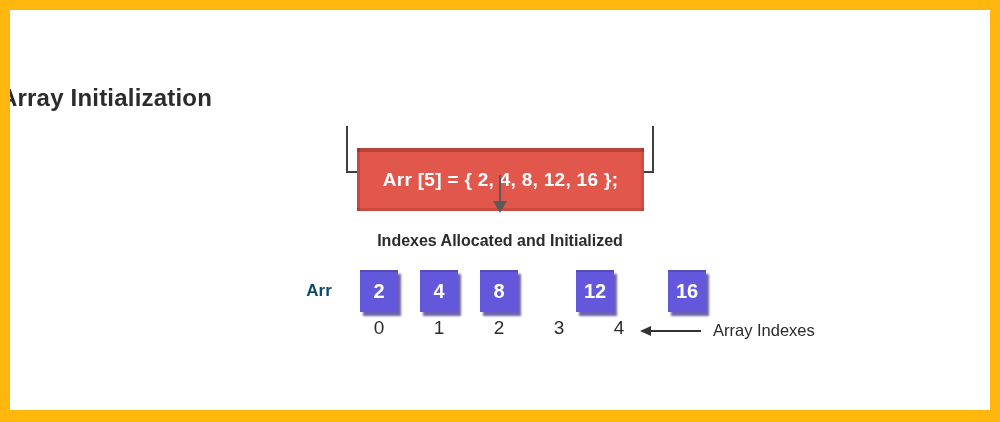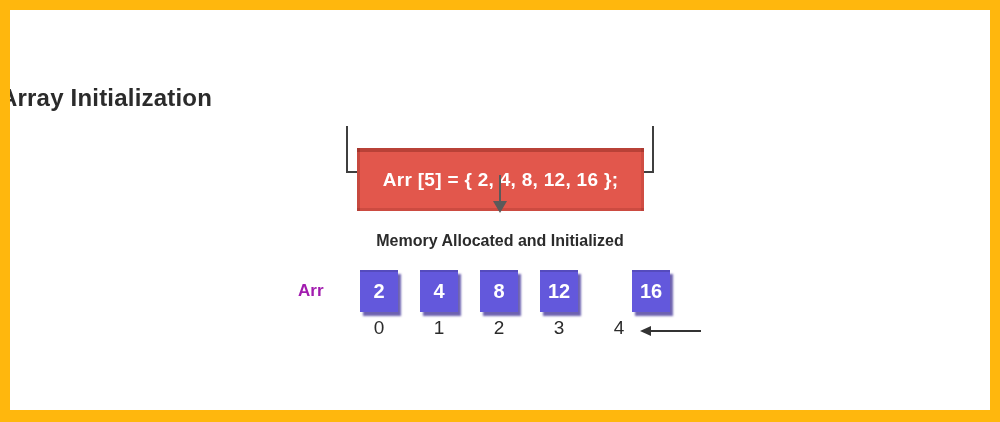--- a/index.html
+++ b/index.html
@@ -48,21 +48,21 @@
     border-left:7px solid transparent;
     border-right:7px solid transparent;
     border-top:12px solid #5a5a5a;
   }
   .memory-label{
     position:absolute;left:0;top:232px;width:1000px;
     text-align:center;font-size:16px;font-weight:700;color:#2b2b2b;
   }
   .array-label{
     position:absolute;left:298px;top:281px;width:42px;
-    text-align:left;font-size:17px;font-weight:700;color:#a21caf;
+    text-align:center;font-size:17px;font-weight:700;color:#0c4a6e;
   }
   .cells-row{
     position:absolute;left:360px;top:270px;
     display:flex;gap:22px;
   }
   .array-cell{
     width:38px;height:42px;
     display:flex;align-items:center;justify-content:center;
     color:#fff;font-size:20px;font-weight:600;
     box-shadow:3px 4px 2px rgba(60,45,150,0.75),
@@ -115,38 +115,39 @@
 
   <div class="bracket"></div>
 
   <div class="code-box" style="background-color: rgb(226, 87, 76); color: rgb(255, 255, 255);">
     <span>Arr [5] = { 2, 4, 8, 12, 16 };</span>
   </div>
 
   <div class="down-arrow-line"></div>
   <div class="down-arrow-head"></div>
 
-  <div class="memory-label">Memory Allocated and Initialized</div>
+  <div class="memory-label">Indexes Allocated and Initialized</div>
 
   <div class="array-label">Arr</div>
 
   <div class="cells-row">
     <div class="array-cell" style="background-color: rgb(99, 88, 220);">2</div>
     <div class="array-cell" style="background-color: rgb(99, 88, 220);">4</div>
     <div class="array-cell" style="background-color: rgb(99, 88, 220);">8</div>
-    <div class="array-cell" style="background-color: rgb(99, 88, 220);">12</div>
+    <div class="array-cell" style="background-color: rgb(99, 88, 220); margin-left: 36px;">12</div>
     <div class="array-cell" style="background-color: rgb(99, 88, 220); margin-left: 32px;">16</div>
   </div>
 
   <div class="index-row">
     <div class="index-label">0</div>
     <div class="index-label">1</div>
     <div class="index-label">2</div>
     <div class="index-label">3</div>
     <div class="index-label">4</div>
   </div>
 
   <div class="left-arrow-head"></div>
   <div class="left-arrow-line"></div>
 
+  <div class="array-indexes-label">Array Indexes</div>
 
 
 </div>
 
 </body></html>

